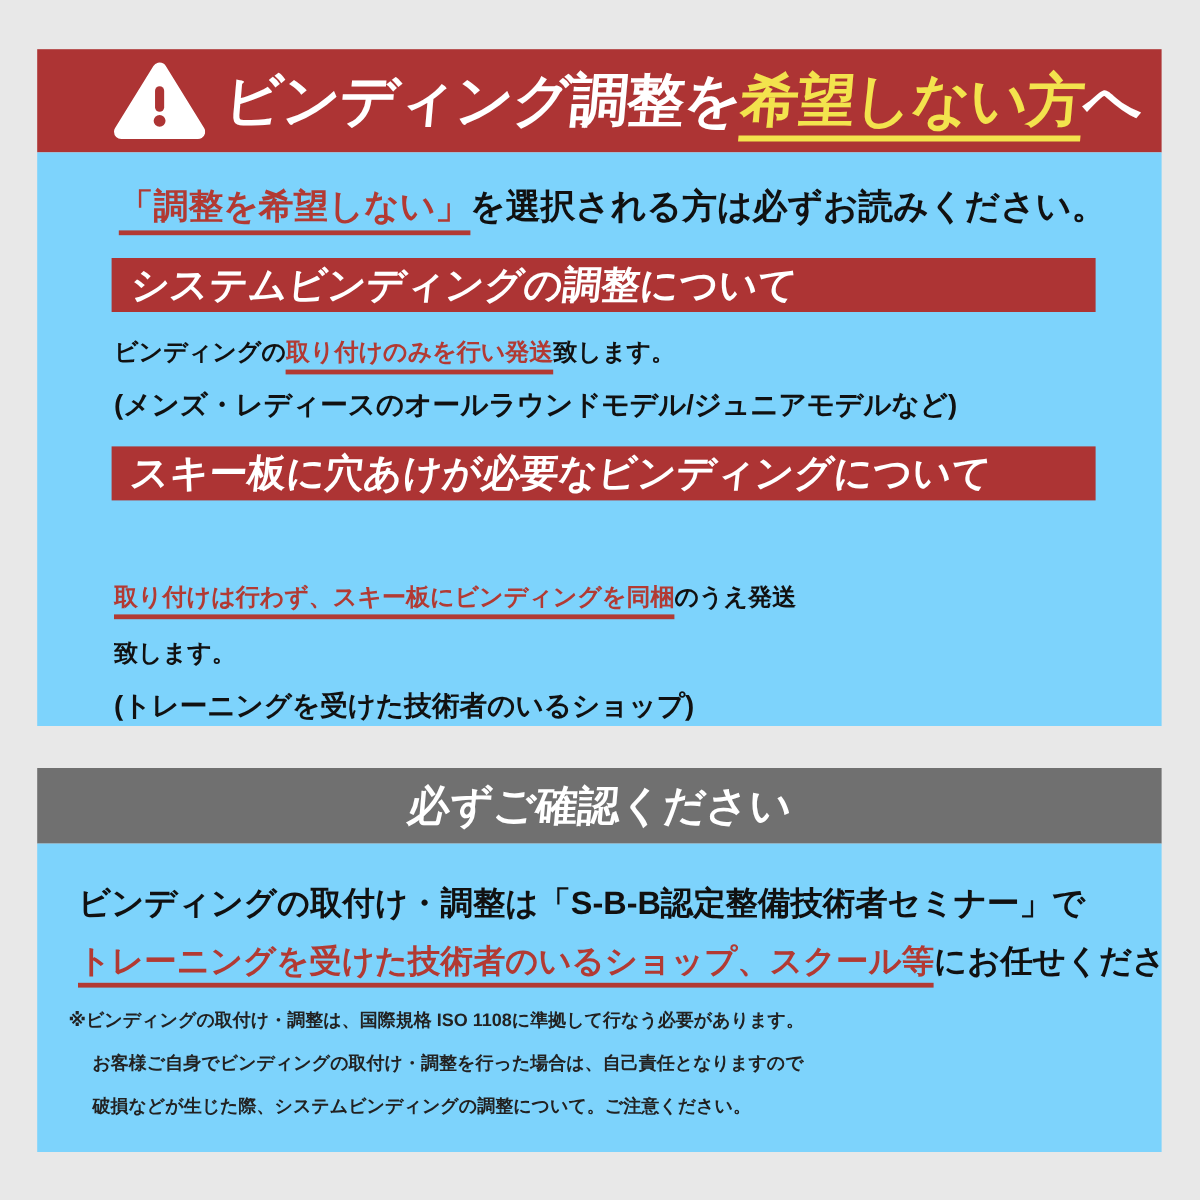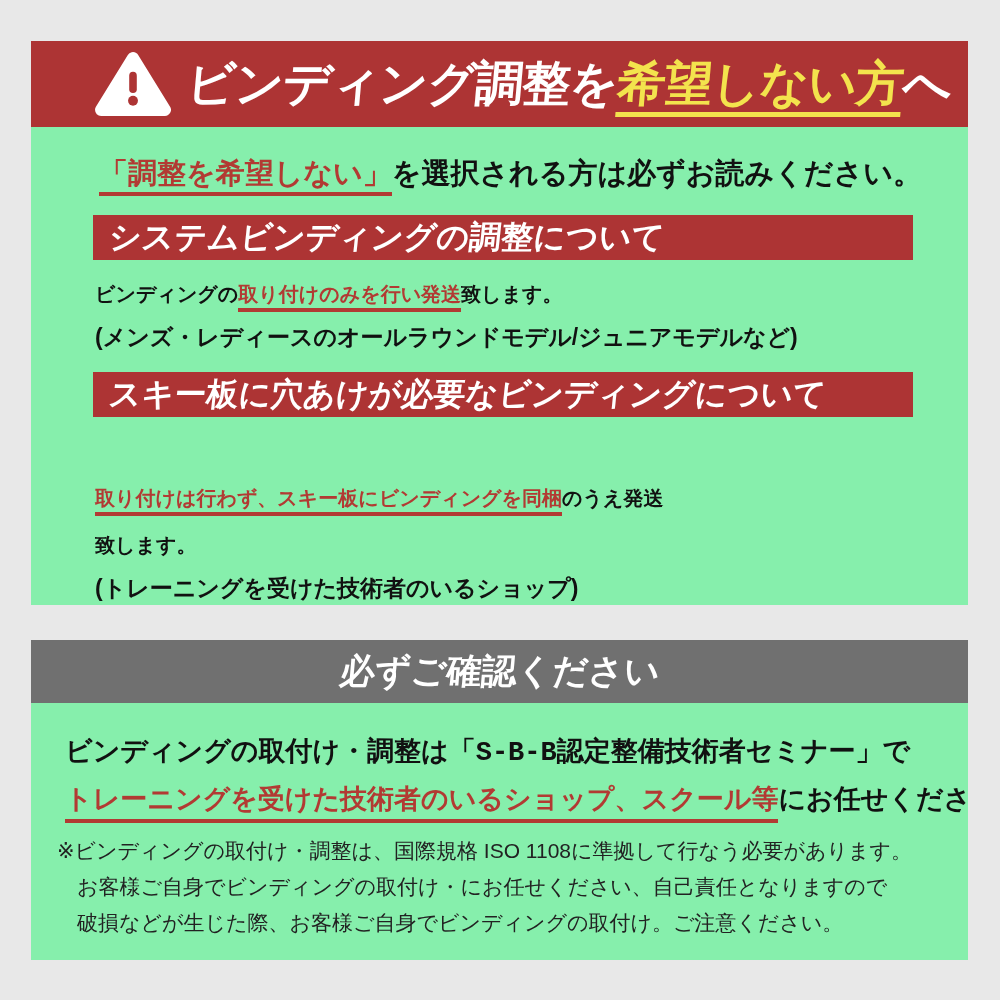--- a/index.html
+++ b/index.html
@@ -20,21 +20,21 @@
   .banner-title{
     margin:0;font-size:48px;font-weight:800;color:#ffffff;
     white-space:nowrap;transform:skewX(-5deg);letter-spacing:-1px;
   }
   .yellow-u{
     color:#f3e34d;
     border-bottom:5px solid #f3e34d;padding-bottom:2px;
   }
 
   
-  .card{background:#86efac;overflow:hidden;box-sizing:border-box;}
+  .card{background:#7dd3fc;overflow:hidden;box-sizing:border-box;}
   .card-top{height:478px;}
   .card-bottom{height:257px;}
 
   .intro{
     margin:24px 0 0 68px;font-size:29px;font-weight:700;color:#111;
     white-space:nowrap;line-height:45px;
   }
   .red-u{
     color:#b23a33;border-bottom:4px solid #b23a33;padding-bottom:3px;
   }
@@ -58,24 +58,24 @@
     margin-top:35px;height:63px;background:#707070;
     display:flex;align-items:center;justify-content:center;
   }
   .banner-gray-title{
     margin:0;color:#ffffff;font-size:35px;font-weight:800;
     transform:skewX(-5deg);white-space:nowrap;
   }
 
   .body2{
     margin:26px 0 0 34px;font-size:27px;font-weight:700;color:#111;
-    line-height:48px;white-space:nowrap;font-family:Liberation Mono, monospace;
+    line-height:48px;white-space:nowrap;
   }
   .fine{
-    margin:8px 0 0 26px;padding-left:20px;font-size:21px;font-weight:400;
+    margin:8px 0 0 26px;padding-left:20px;font-size:15px;font-weight:700;
     color:#222;line-height:36px;
   }
   .fine-line{white-space:nowrap;}
   .fine-line.hang{text-indent:-20px;}
 </style>
 </head>
 <body>
 
 <div class="content">
 
@@ -101,18 +101,18 @@
   </section>
 
   <section class="banner-gray">
     <h2 class="banner-gray-title">必ずご確認ください</h2>
   </section>
 
   <section class="card card-bottom">
     <p class="body2"><span>ビンディングの取付け・調整は「S-B-B認定整備技術者セミナー」で</span><br><span class="red-u">トレーニングを受けた技術者のいるショップ、スクール等</span><span>にお任せください。</span></p>
     <div class="fine">
       <div class="fine-line hang">※ビンディングの取付け・調整は、国際規格 ISO 1108に準拠して行なう必要があります。</div>
-      <div class="fine-line">お客様ご自身でビンディングの取付け・にお任せください、自己責任となりますので</div>
-      <div class="fine-line">破損などが生じた際、お客様ご自身でビンディングの取付け。ご注意ください。</div>
+      <div class="fine-line">お客様ご自身でビンディングの取付け・調整を行った場合は、自己責任となりますので</div>
+      <div class="fine-line">破損などが生じた際、システムビンディングの調整について。ご注意ください。</div>
     </div>
   </section>
 
 </div>
 
 </body></html>

